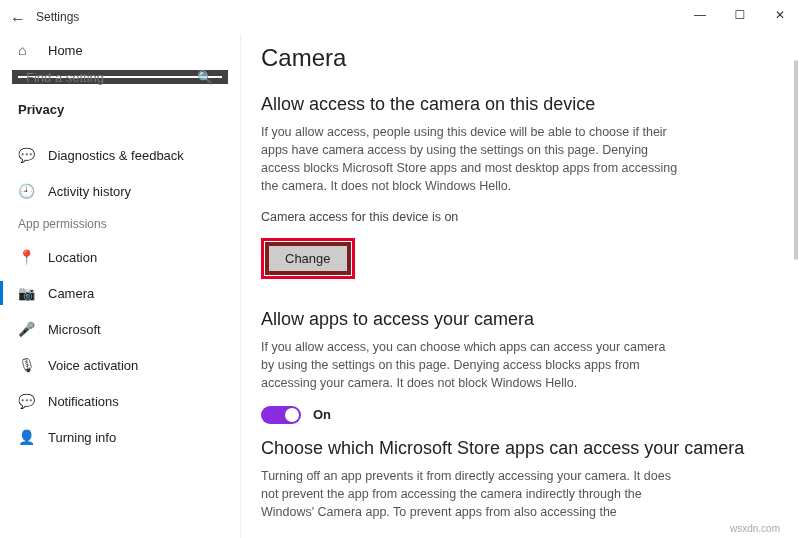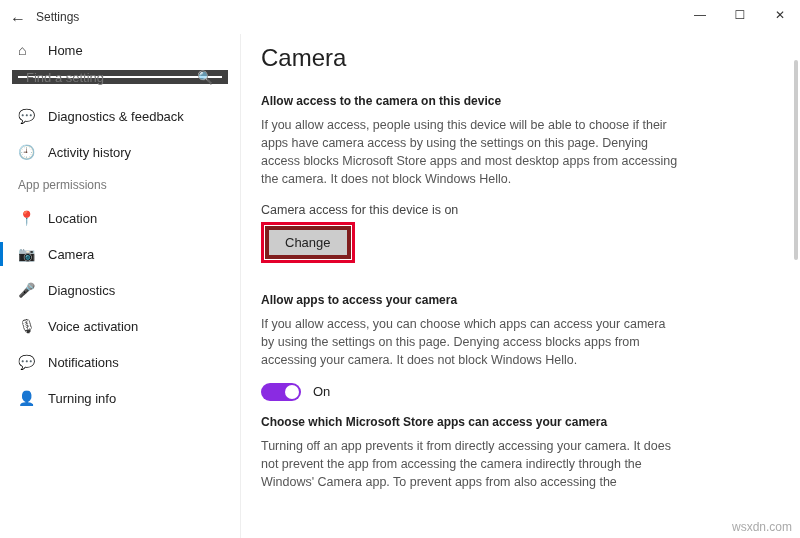--- a/index.html
+++ b/index.html
@@ -100,54 +100,55 @@
     padding: 10px 30px 0 20px;
     overflow: hidden;
     border-left: 1px solid #eee;
   }
   .content h1 {
     font-size: 24px;
     font-weight: 400;
     margin-bottom: 22px;
   }
   .content h2 {
-    font-size: 12px;
-    font-weight: 700;
+    font-size: 18px;
+    font-weight: 400;
     margin-bottom: 8px;
   }
   .content p {
     font-size: 12.5px;
     color: #555;
     line-height: 1.45;
     margin-bottom: 14px;
     max-width: 420px;
   }
   .status-line {
     font-size: 12.5px;
     color: #444;
-    margin-bottom: 5px;
+    margin-bottom: 14px;
   }
   .change-wrap {
     display: inline-block;
     border: 3px solid #e4002b;
     padding: 1px;
     margin-bottom: 30px;
   }
   .change-btn {
     background: #ccc;
     border: 4px solid #7f1d1d;
     padding: 5px 16px;
     font-size: 13px;
     color: #222;
   }
   .toggle-row {
     display: flex;
     align-items: center;
     gap: 12px;
     margin-bottom: 14px;
+    font-weight: bold;
   }
   .toggle {
     width: 40px;
     height: 18px;
     border-radius: 10px;
     background: #8a2be2;
     position: relative;
   }
   .toggle::after {
     content: "";
@@ -164,22 +165,22 @@
     right: 2px;
     top: 60px;
     width: 4px;
     height: 200px;
     background: #ccc;
     border-radius: 2px;
   }
   .watermark {
     position: absolute;
     bottom: 4px;
-    right: 8px;
-    font-size: 12px;
+    right: 20px;
+    font-size: 10px;
     color: #aaa;
   }
 </style>
 </head>
 <body>
 
 <div class="window-controls">
   <div>—</div>
   <div>☐</div>
   <div>✕</div>
@@ -193,20 +194,21 @@
 <div class="layout">
   <div class="sidebar">
     <div class="home-row">
       <span class="icon">⌂</span>
       <span>Home</span>
     </div>
     <div class="search-box">
       <input placeholder="Find a setting" style="">
       <span>🔍</span>
     </div>
+    <div class="privacy-label">Privacy</div>
 
     <div class="nav-item">
       <span class="icon">💬</span>
       <span>Diagnostics &amp; feedback</span>
     </div>
     <div class="nav-item">
       <span class="icon">🕘</span>
       <span>Activity history</span>
     </div>
 
@@ -214,21 +216,21 @@
     <div class="nav-item">
       <span class="icon">📍</span>
       <span>Location</span>
     </div>
     <div class="nav-item active">
       <span class="icon">📷</span>
       <span>Camera</span>
     </div>
     <div class="nav-item">
       <span class="icon">🎤</span>
-      <span>Diagnostics</span>
+      <span>Microsoft</span>
     </div>
     <div class="nav-item">
       <span class="icon">🎙</span>
       <span>Voice activation</span>
     </div>
     <div class="nav-item">
       <span class="icon">💬</span>
       <span>Notifications</span>
     </div>
     <div class="nav-item">

